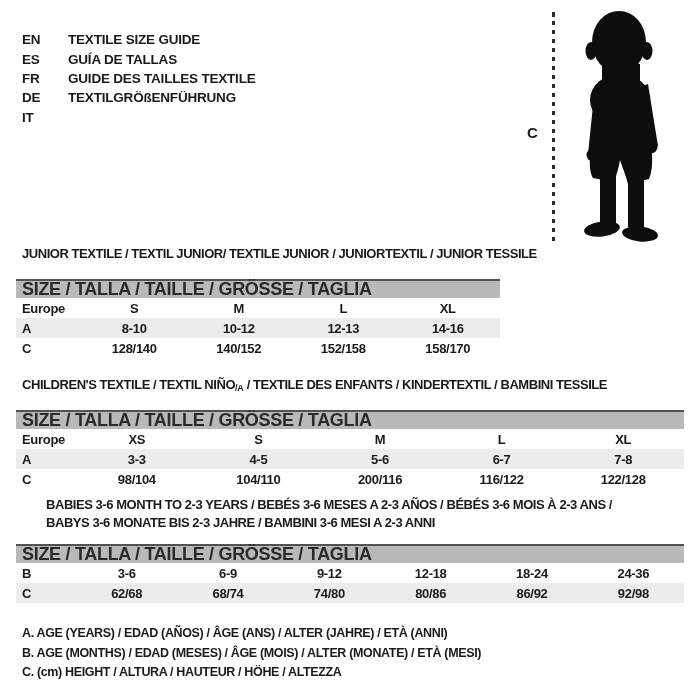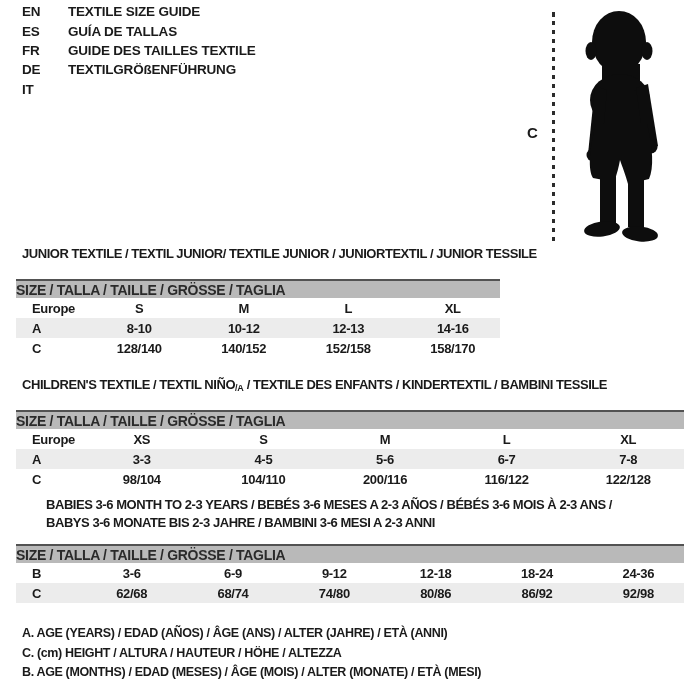--- a/index.html
+++ b/index.html
@@ -5,47 +5,47 @@
   html, body { margin:0; padding:0; }
   body {
     width:700px; height:700px; position:relative; overflow:hidden;
     background:#ffffff; color:#1a1a1a;
     font-family:"Liberation Sans", sans-serif;
     font-weight:700; letter-spacing:-0.2px;
   }
   .abs { position:absolute; }
 
   
-  .langs { left:22px; top:2px; }
+  .langs { left:22px; top:30px; }
   .lang-row { display:flex; align-items:center; height:19.4px; font-size:13.5px; }
   .lang-code { width:46px; }
 
   
   .measure-line {
     left:552px; top:12px; width:3px; height:231px;
     background:repeating-linear-gradient(to bottom, #2b2b2b 0 4.5px, transparent 4.5px 9px);
   }
   .fig-c { left:527px; top:124px; font-size:15px; }
   .silhouette { left:562px; top:8px; width:112px; height:238px; }
 
   
   .sec-title { font-size:13px; line-height:15px; letter-spacing:-0.45px; white-space:nowrap; }
   .sec-title .subscript { font-size:9px; vertical-align:-2px; letter-spacing:-0.3px; }
   .sg-table { display:block; }
   .sg-header {
     height:17px; background:#b9b9b9; border-top:2px solid #525252;
-    display:flex; align-items:center; 
-    font-size:14px; color:#2a2a2a; letter-spacing:-0.3px;
+    display:flex; align-items:center; padding-left:6px;
+    font-size:18px; color:#2a2a2a; letter-spacing:-0.3px;
   }
   .sg-row {
     display:grid; grid-template-columns:var(--cols);
     height:20px; align-items:center; font-size:13px; letter-spacing:-0.3px;
   }
   .sg-row.shaded { background:#ececec; }
-  .cell { text-align:center; white-space:nowrap;margin-left:10px; }
+  .cell { text-align:center; white-space:nowrap; }
   .cell.rowlabel { text-align:left; padding-left:6px; }
 
   
   .legend { left:22px; top:624px; }
   .legend-line { font-size:12.5px; line-height:19.5px; letter-spacing:-0.35px; white-space:nowrap; }
 </style>
 </head>
 <body>
 
 <div class="abs langs">
@@ -174,15 +174,15 @@
       <div class="cell">74/80</div>
       <div class="cell">80/86</div>
       <div class="cell">86/92</div>
       <div class="cell">92/98</div>
     </div>
   </div>
 </section>
 
 <div class="abs legend">
   <div class="legend-line">A. AGE (YEARS) / EDAD (AÑOS) / ÂGE (ANS) / ALTER (JAHRE) / ETÀ (ANNI)</div>
+  <div class="legend-line">B. AGE (MONTHS) / EDAD (MESES) / ÂGE (MOIS) / ALTER (MONATE) / ETÀ (MESI)</div>
   <div class="legend-line">C. (cm) HEIGHT / ALTURA / HAUTEUR / HÖHE / ALTEZZA</div>
-  <div class="legend-line">B. AGE (MONTHS) / EDAD (MESES) / ÂGE (MOIS) / ALTER (MONATE) / ETÀ (MESI)</div>
 </div>
 
 </body></html>

